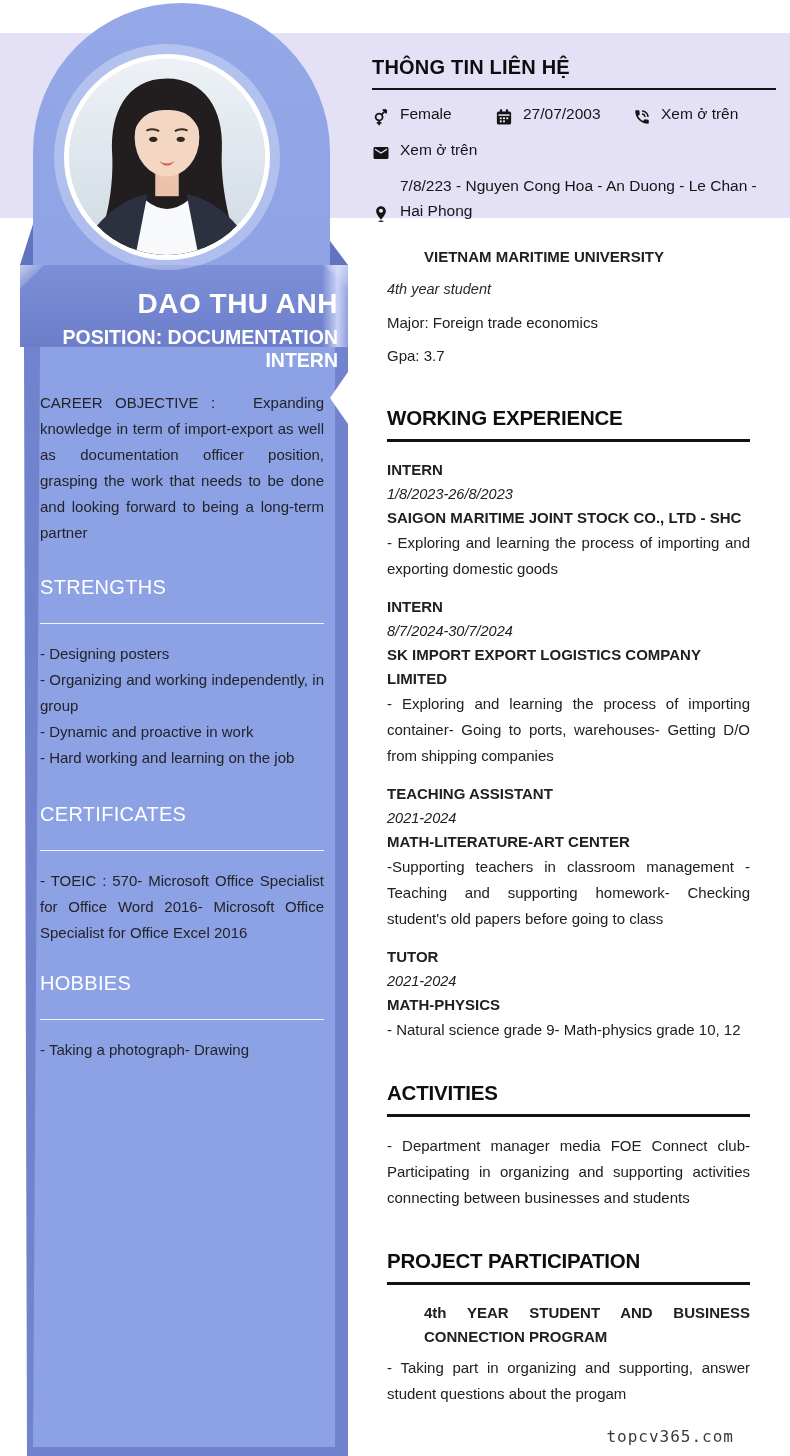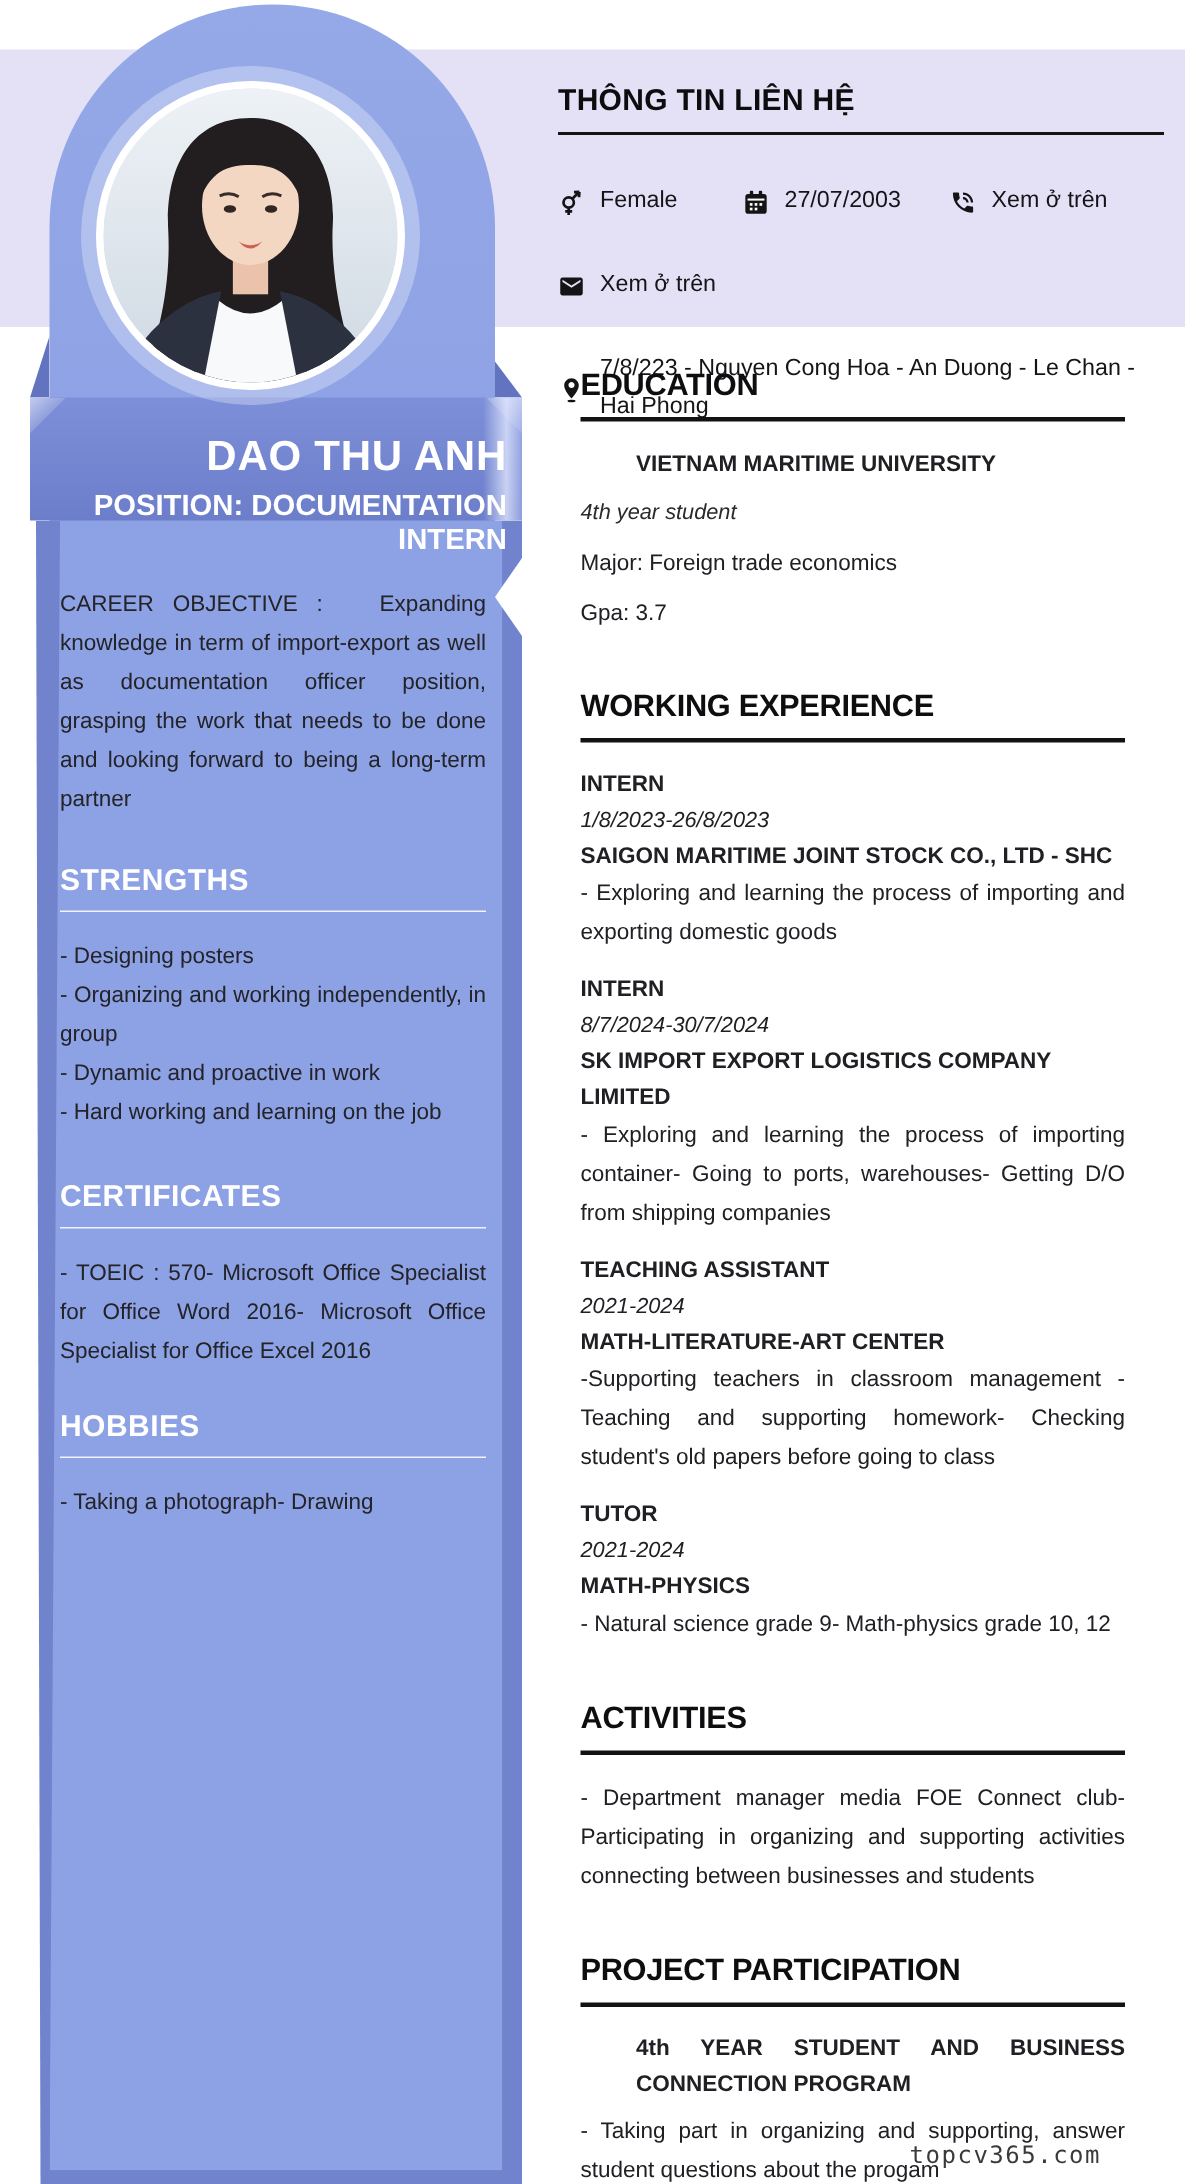--- a/index.html
+++ b/index.html
@@ -71,35 +71,35 @@
 
   
   .name-block { position:absolute; left:38px; top:288px; width:300px; text-align:right; color:#ffffff; }
   .name-block .name { font-size:28px; font-weight:bold; letter-spacing:.5px; line-height:32px; }
   .name-block .position { margin-top:6px; font-size:19.5px; font-weight:bold; line-height:23px; }
 
   
   .side-content { position:absolute; left:40px; top:390px; width:284px; font-size:15px; line-height:26px; color:#232328; }
   .side-content p.just { text-align:justify; }
   .side-h {
-    color:#ffffff; font-size:20px; font-weight:bold; letter-spacing:.3px;
-    padding-bottom:7px; border-bottom:1.5px solid #f2f4fc; margin-bottom:17px;
+    color:#ffffff; font-size:20px; font-weight:normal; letter-spacing:.3px;
+    padding-bottom:23px; border-bottom:1.5px solid #f2f4fc; margin-bottom:17px;
   }
   .mt-strengths { margin-top:28px; }
   .mt-cert { margin-top:30px; }
   .mt-hob { margin-top:24px; }
 
   
   .contact { position:absolute; left:372px; top:56px; width:404px; }
   .contact h1 {
     font-size:20px; font-weight:bold; color:#0d0d0f; letter-spacing:.2px;
     padding-bottom:9px; border-bottom:2px solid #141414; margin-bottom:11px;
   }
   .c-row { display:flex; align-items:flex-start; margin-top:11px; font-size:15.5px; line-height:25px; color:#151518; }
-  .c-item { display:flex; align-items:center;margin-top:20px; }
+  .c-item { display:flex; align-items:flex-end; }
   .c-item .ic { width:18px; height:18px; margin-top:3px; margin-right:10px; flex:none; }
   .c-item.w1 { width:123px; } .c-item.w2 { width:138px; }
 
   
   .main { position:absolute; left:387px; top:244px; width:363px; font-size:15px; line-height:26px; color:#202024; }
   .main h2 {
     font-size:20.5px; font-weight:bold; color:#0e0e10; letter-spacing:-.2px;
     padding-bottom:8px; border-bottom:3px solid #121212; margin-bottom:16px;
   }
   .sec { margin-top:37px; }
@@ -229,21 +229,20 @@
         <ellipse cx="12" cy="21.7" rx="3.6" ry="1.1" fill="#141414"></ellipse>
       </svg>
       <span>7/8/223 - Nguyen Cong Hoa - An Duong - Le Chan - Hai Phong</span>
     </div>
   </div>
 </div>
 
 <div class="main">
 
   <section>
-    <h2>EDUCATION</h2>
     <div class="edu-line b">VIETNAM MARITIME UNIVERSITY</div>
     <div class="edu-line i">4th year student</div>
     <div class="edu-line">Major: Foreign trade economics</div>
     <div class="edu-line">Gpa: 3.7</div>
   </section>
 
   <section class="sec">
     <h2>WORKING EXPERIENCE</h2>
 
     <div class="job">

